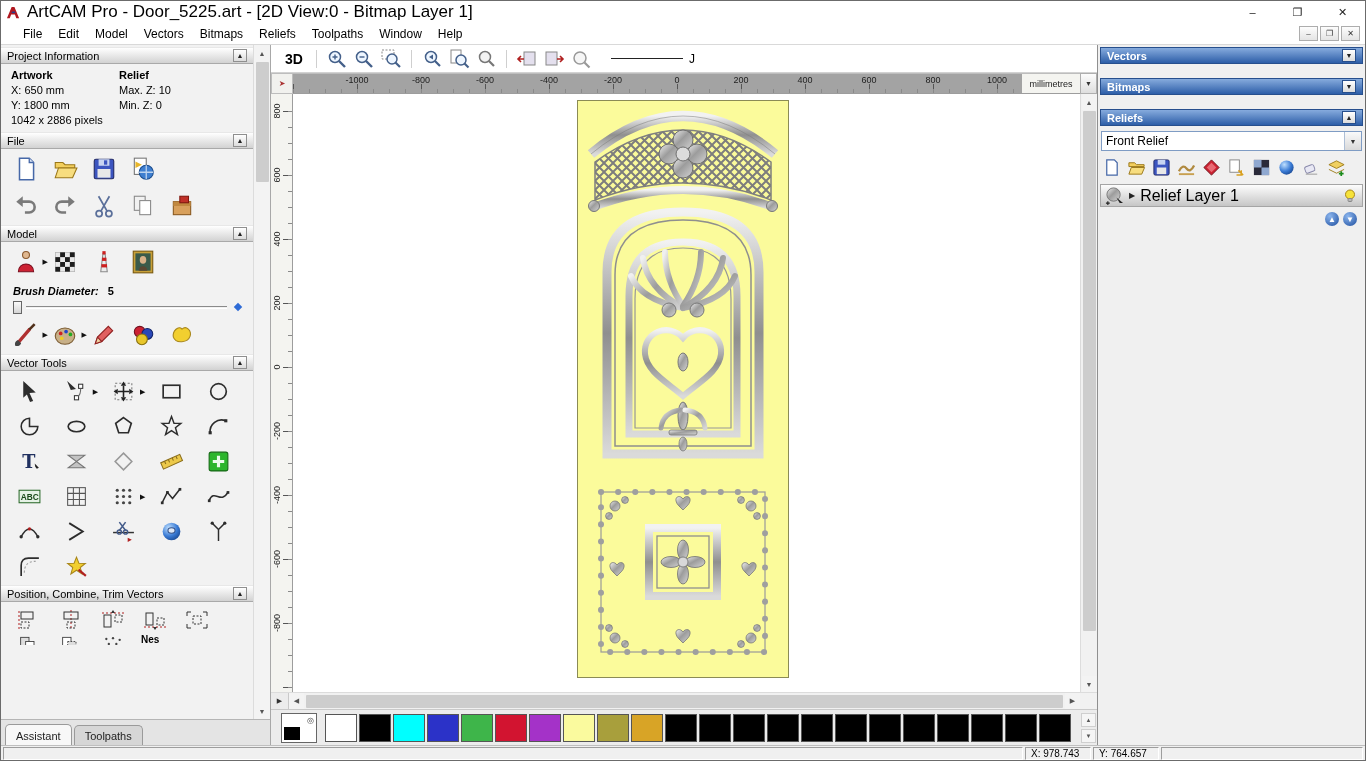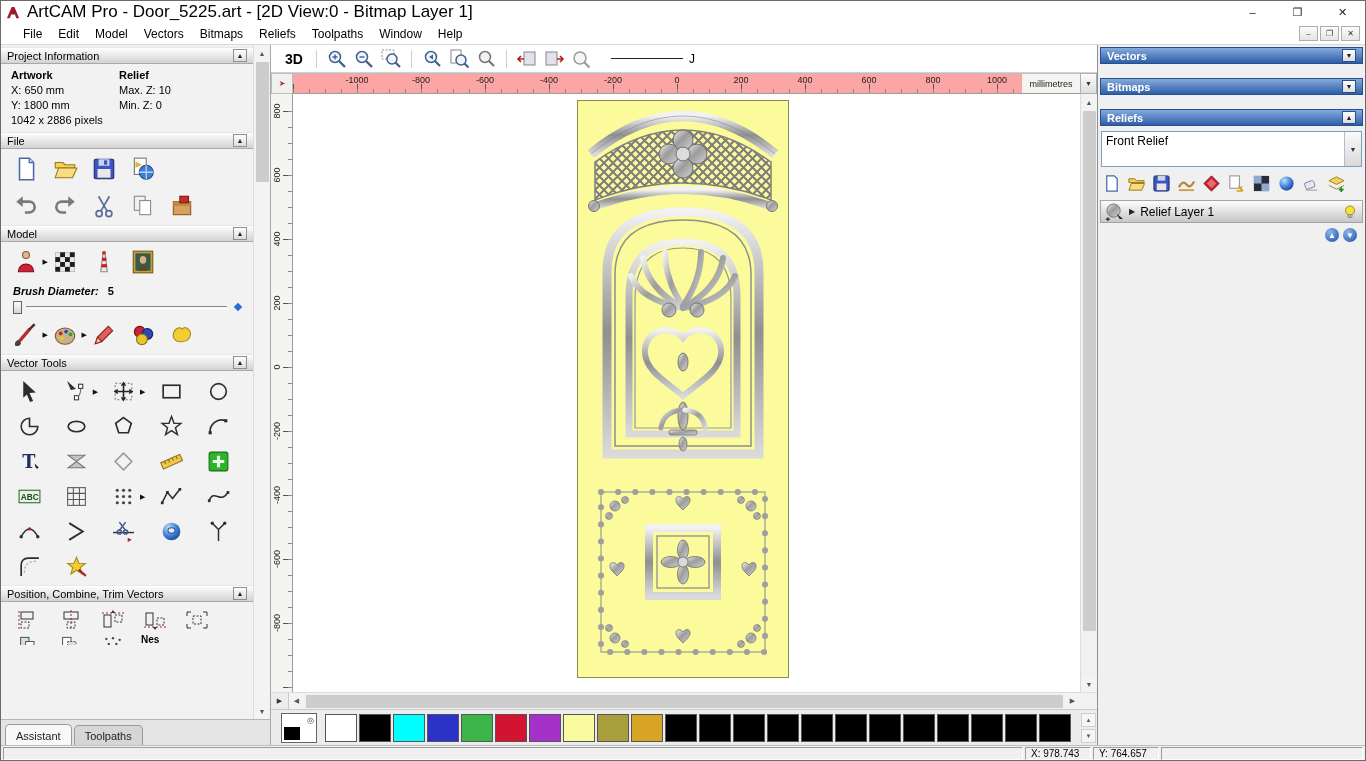--- a/index.html
+++ b/index.html
@@ -64,21 +64,21 @@
 .ctoolbar{height:28px;border-bottom:1px solid #d2d2d2;display:flex;align-items:center;gap:5px;padding:0 10px;flex:none}
 .btn3d{font-weight:bold;font-size:14px;padding:1px 4px}
 .tbicon{width:22px;height:22px}
 .tbicon svg{width:100%;height:100%}
 .vsep{width:1px;height:18px;background:#cfcfcf;margin:0 4px}
 .linej{display:flex;align-items:center;gap:6px;margin-left:14px}
 .pline{width:72px;height:1px;background:#222}
 .linej span{font-size:12px}
 .rulerrow{height:21px;display:flex;flex:none}
 .rcorner{width:22px;flex:none;background:#f1f1ee;border:1px solid #bdbdbd;display:flex;align-items:center;justify-content:center;font-size:8px;color:#a33}
-.hruler{flex:1;position:relative;background:#fca5a5;border-top:1px solid #bdbdbd;border-bottom:1px solid #9d9d9d;overflow:hidden}
+.hruler{flex:1;position:relative;background:#a3a3a3;border-top:1px solid #bdbdbd;border-bottom:1px solid #9d9d9d;overflow:hidden}
 .hruler::before{content:"";position:absolute;left:0;right:0;bottom:0;height:9px;background:repeating-linear-gradient(90deg,#555 0 1px,transparent 1px 64px)}
 .hruler::after{content:"";position:absolute;left:0;right:0;bottom:0;height:4px;background:repeating-linear-gradient(90deg,#8a8a8a 0 1px,transparent 1px 16px)}
 .hlbl{position:absolute;top:1px;width:40px;margin-left:-20px;text-align:center;font-size:9px;color:#222}
 .units{width:58px;flex:none;background:#f4f4f0;border-top:1px solid #bdbdbd;border-bottom:1px solid #9d9d9d;font-size:9px;display:flex;align-items:center;justify-content:center;color:#222}
 .unitsdrop{width:17px;flex:none;border:1px solid #aeaeae;background:linear-gradient(#fcfcfc,#dedede);display:flex;align-items:center;justify-content:center;font-size:7px;color:#333}
 .cbody{flex:1;display:flex;min-height:0}
 .vruler{width:22px;flex:none;background:#f4f4f0;border-right:1px solid #9d9d9d;position:relative;overflow:hidden}
 .vruler::before{content:"";position:absolute;top:17px;bottom:0;right:0;width:9px;background:repeating-linear-gradient(180deg,#555 0 1px,transparent 1px 64px)}
 .vruler::after{content:"";position:absolute;top:17px;bottom:0;right:0;width:4px;background:repeating-linear-gradient(180deg,#8a8a8a 0 1px,transparent 1px 16px)}
 .vlbl{position:absolute;left:-14px;width:40px;height:10px;text-align:center;font-size:9px;color:#222;transform:rotate(-90deg)}
@@ -99,29 +99,29 @@
 .swatch{width:32px;height:28px;border:1px solid #555;flex:none}
 .pscroll{width:17px;margin-left:auto;display:flex;flex-direction:column;align-items:center;justify-content:center;gap:2px}
 .pscroll div{width:15px;height:14px;background:#f5f5f5;border:1px solid #cfcfcf;font-size:6px;display:flex;align-items:center;justify-content:center;color:#555}
 
 
 .right{width:268px;flex:none;background:#f0f0f0;border-left:1px solid #8f8f8f;display:flex;flex-direction:column}
 .rp-body{flex:1;min-height:0;padding:2px 2px 0}
 .rphdr{height:17px;background:linear-gradient(#86abdd,#2d5ea8);color:#fff;font-weight:bold;display:flex;align-items:center;padding:0 6px;border:1px solid #274f8d}
 .rphdr .roll{border-color:#274f8d}
 .rp-gap{height:14px}
-.combo{margin:5px 1px 4px;height:36px;border:1px solid #7f9cc4;background:#fff;display:flex;align-items:stretch}
+.combo{margin:5px 1px 4px;height:20px;border:1px solid #7f9cc4;background:#fff;display:flex;align-items:stretch}
 .combo .val{flex:1;padding:2px 4px;font-size:12px}
 .combo .drop{width:17px;background:linear-gradient(#fafafa,#d9d9d9);border-left:1px solid #aebfd6;display:flex;align-items:center;justify-content:center;font-size:7px;color:#333}
 .rtools{display:flex;align-items:center;gap:6px;padding:3px 2px 5px}
 .rticon{width:19px;height:19px}
 .rticon svg{width:100%;height:100%}
 .layerrow{height:23px;margin:2px 0;background:linear-gradient(#fdfdfd,#c6c6c6);border:1px solid #a5a5a5;display:flex;align-items:center;padding:0 4px;gap:5px}
 .layerrow .exp{font-size:8px;color:#222}
-.layerrow .lname{font-size:12px}
+.layerrow .lname{font-size:16px}
 .layerrow .bulb{margin-left:auto;width:16px;height:16px}
 .arrowrow{display:flex;justify-content:flex-end;gap:4px;padding:3px 6px}
 .circbtn{width:14px;height:14px;border-radius:50%;background:radial-gradient(circle at 35% 30%,#8cb6ee,#1c4d9e);color:#fff;font-size:8px;display:flex;align-items:center;justify-content:center}
 
 
 .status{height:15px;background:#f0f0f0;border-top:1px solid #bfbfbf;display:flex;align-items:center;font-size:10px;flex:none}
 .scell{border:1px solid;border-color:#9d9d9d #ffffff #ffffff #9d9d9d;height:13px;display:flex;align-items:center;padding:0 5px;white-space:nowrap}
 .scell.grow{flex:1;margin-left:2px}
 .scell.coord{width:66px;margin-left:2px}
 .scell.tail{width:202px;margin:0 2px}

